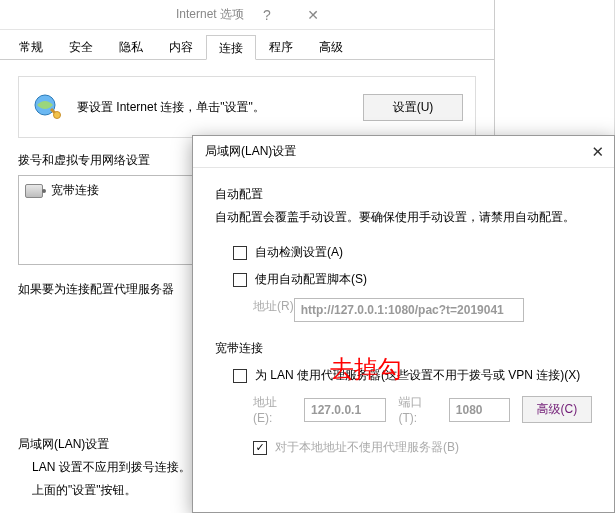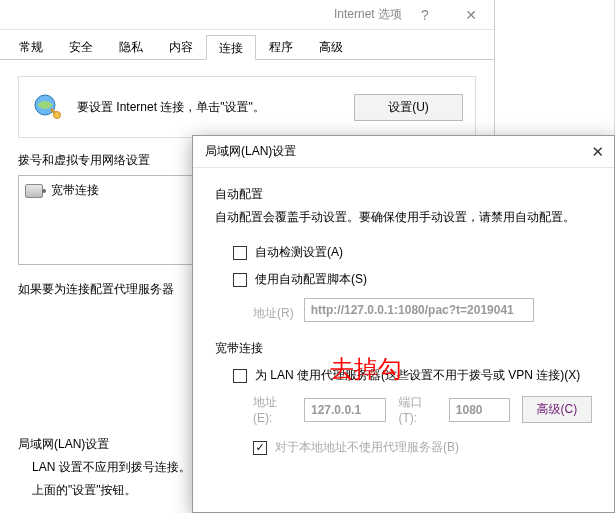--- a/index.html
+++ b/index.html
@@ -20,21 +20,21 @@
     left: 0; top: 0;
     width: 495px;
     height: 513px;
     border-right: 1px solid #ccc;
     background: #fff;
   }
   .titlebar1 {
     height: 30px;
     display: flex;
     align-items: center;
-    justify-content: flex-end;
+    justify-content: center;
     padding: 0 0 0 18px;
     color: #888;
     border-bottom: 1px solid #e5e5e5;
   }
   .titlebar1 .winbtns { display: flex; height: 100%; }
   .titlebar1 .winbtn {
     width: 46px;
     display: flex;
     align-items: center;
     justify-content: center;
@@ -74,21 +74,21 @@
   }
   .globe {
     width: 32px; height: 32px;
     position: relative;
   }
   .globe svg { width: 32px; height: 32px; }
   .btn {
     border: 1px solid #bbb;
     background: #f3f3f3;
     padding: 4px 0;
-    width: 109px;
+    width: 100px;
     text-align: center;
     font-size: 12px;
   }
   .panel1 .btn { margin-left: auto; }
   .sect-label { margin: 14px 0 6px 0; }
   .listbox {
     border: 1px solid #bbb;
     height: 90px;
     padding: 6px;
   }
@@ -160,22 +160,21 @@
     justify-content: center;
   }
   .chkbox.checked::after {
     content: "✓";
     font-size: 11px;
     line-height: 1;
     color: #000;
   }
   .field-row {
     display: flex;
-    align-items: flex-end;
-    gap: 10px;
+    align-items: flex-start;
     margin: 8px 0 0 38px;
   }
   .lbl-dis { color: #aaa; }
   .input {
     border: 1px solid #bbb;
     background: #fff;
     height: 24px;
     padding: 0 6px;
     color: #888;
     font-size: 12px;

